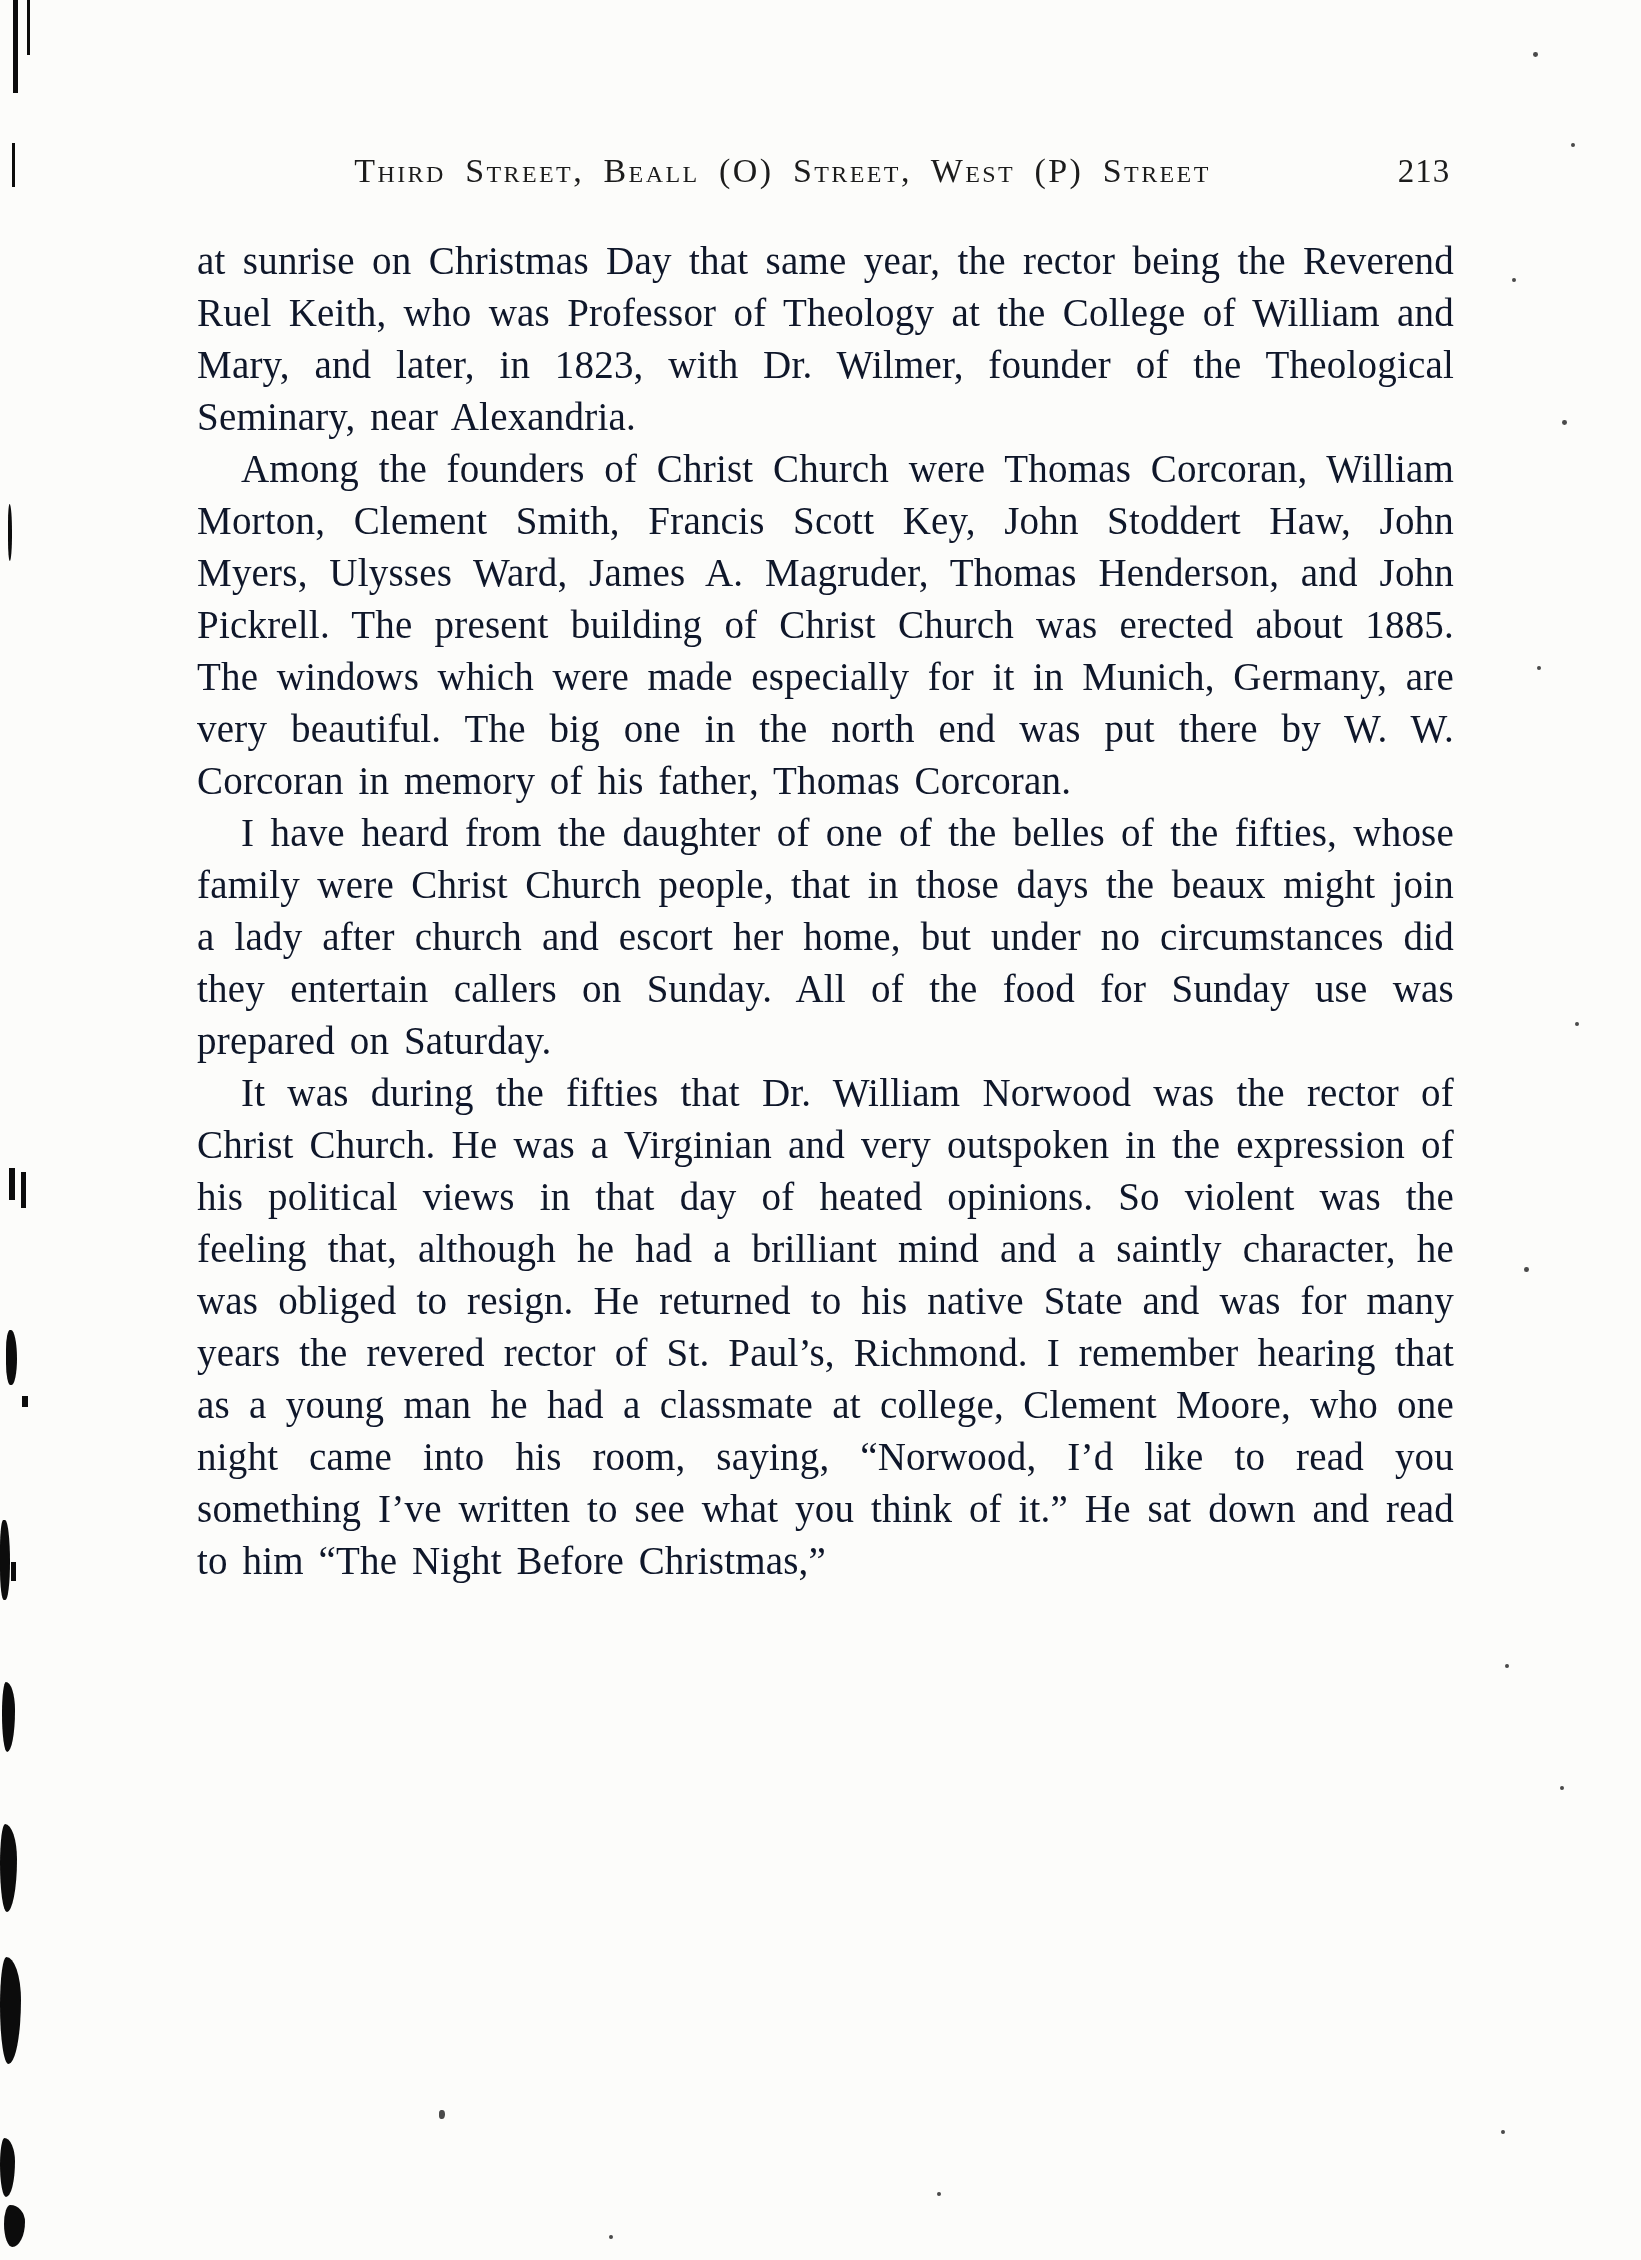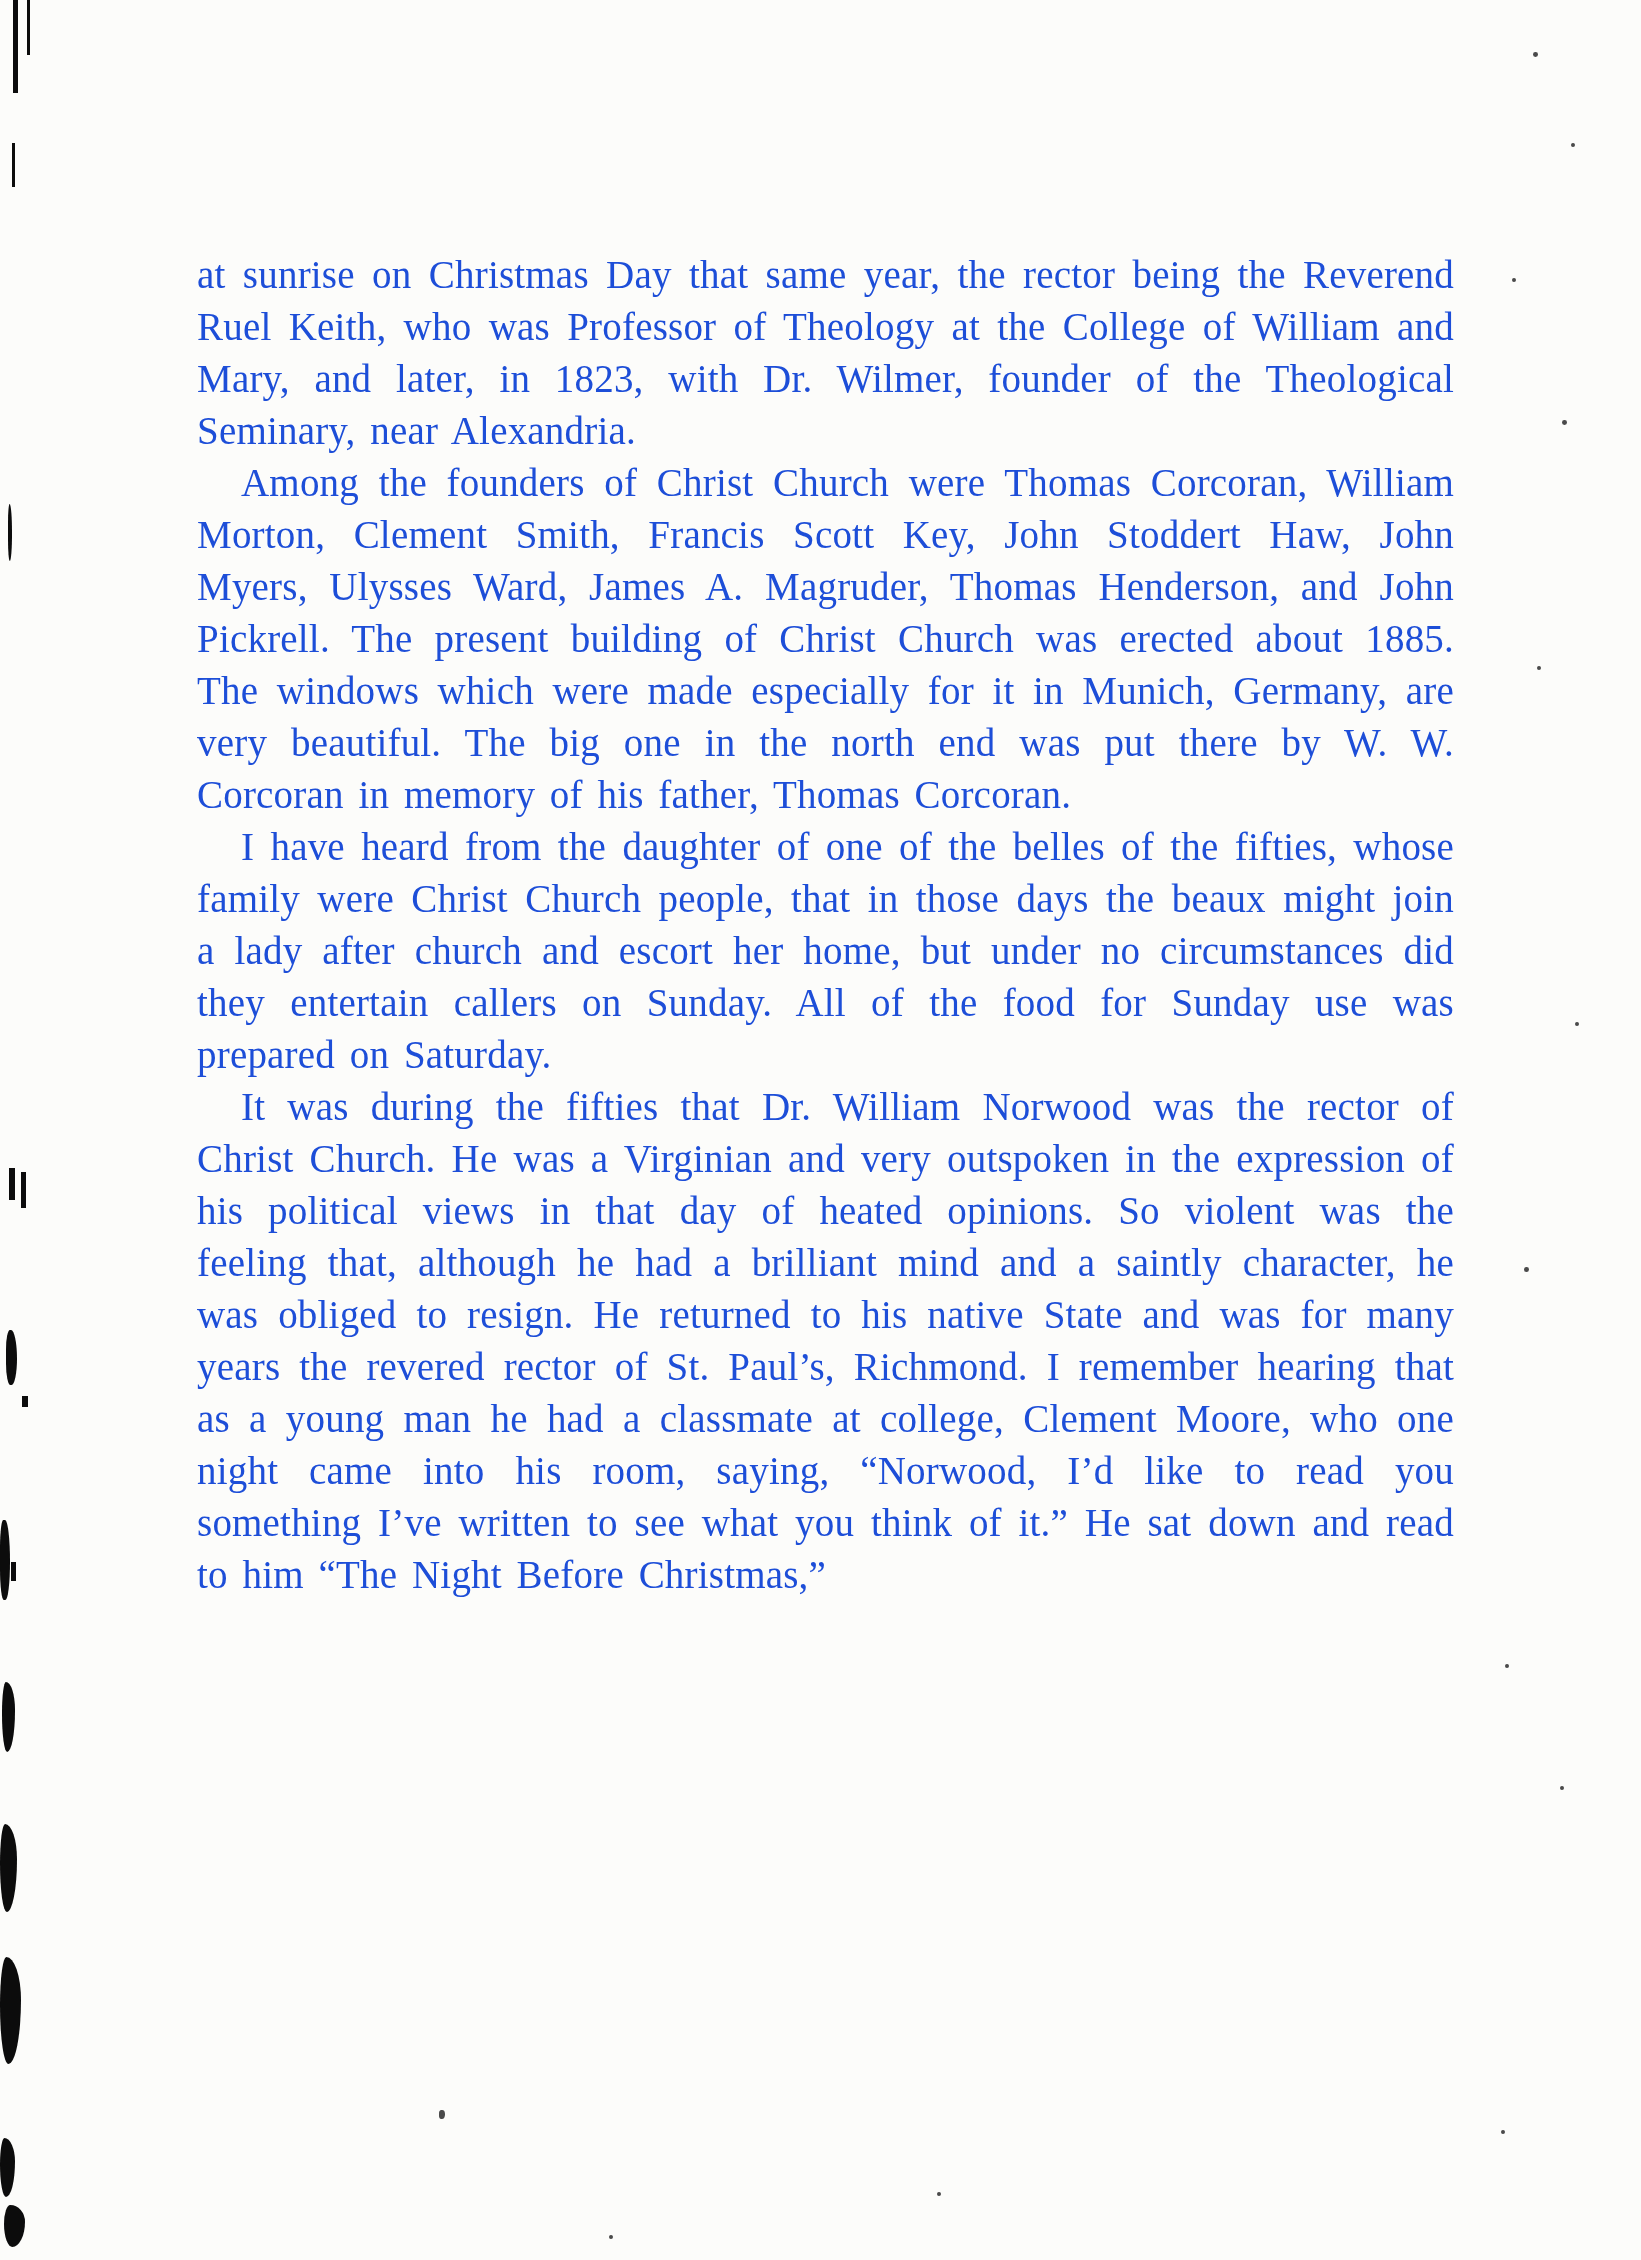--- a/index.html
+++ b/index.html
@@ -43,23 +43,23 @@
     right: 3.8px;
     top: 1px;
     font-size: 33px;
     letter-spacing: 1px;
   }
 
   
   .textblock {
     position: absolute;
     left: 197px;
-    top: 249px;
+    top: 235px;
     width: 1257px;
-    color: #1d4ed8;
+    color: #0f172a;
   }
   p.para {
     margin: 0;
     font-size: 39px;
     line-height: 52px;
     text-align: justify;
     word-spacing: 4.8px;
     letter-spacing: 0.2px;
   }
   p.para.indent {
@@ -78,20 +78,24 @@
     position: absolute;
     background: #4a4a4a;
     border-radius: 50%;
   }
 </style>
 </head>
 <body>
 
 <div class="page">
 
+  <header class="header">
+    <span class="header-title">Third Street, Beall (O) Street, West (P) Street</span>
+    <span class="page-num">213</span>
+  </header>
 
   <main class="textblock">
       <p class="para">at sunrise on Christmas Day that same year, the rector being the Reverend Ruel Keith, who was Professor of Theology at the College of William and Mary, and later, in 1823, with Dr. Wilmer, founder of the Theological Seminary, near Alexandria.</p>
       <p class="para indent">Among the founders of Christ Church were Thomas Corcoran, William Morton, Clement Smith, Francis Scott Key, John Stoddert Haw, John Myers, Ulysses Ward, James A. Magruder, Thomas Henderson, and John Pickrell. The present building of Christ Church was erected about 1885. The windows which were made especially for it in Munich, Germany, are very beautiful. The big one in the north end was put there by W. W. Corcoran in memory of his father, Thomas Corcoran.</p>
       <p class="para indent">I have heard from the daughter of one of the belles of the fifties, whose family were Christ Church people, that in those days the beaux might join a lady after church and escort her home, but under no circumstances did they entertain callers on Sunday. All of the food for Sunday use was prepared on Saturday.</p>
       <p class="para indent">It was during the fifties that Dr. William Norwood was the rector of Christ Church. He was a Virginian and very outspoken in the expression of his political views in that day of heated opinions. So violent was the feeling that, although he had a brilliant mind and a saintly character, he was obliged to resign. He returned to his native State and was for many years the revered rector of St. Paul’s, Richmond. I remember hearing that as a young man he had a classmate at college, Clement Moore, who one night came into his room, saying, “Norwood, I’d like to read you something I’ve written to see what you think of it.” He sat down and read to him “The Night Before Christmas,”</p>
     </main>
 
   <div>
     <div class="mark" style="left:13.3px;  top:0;      width:4.8px;  height:93px;"></div>

